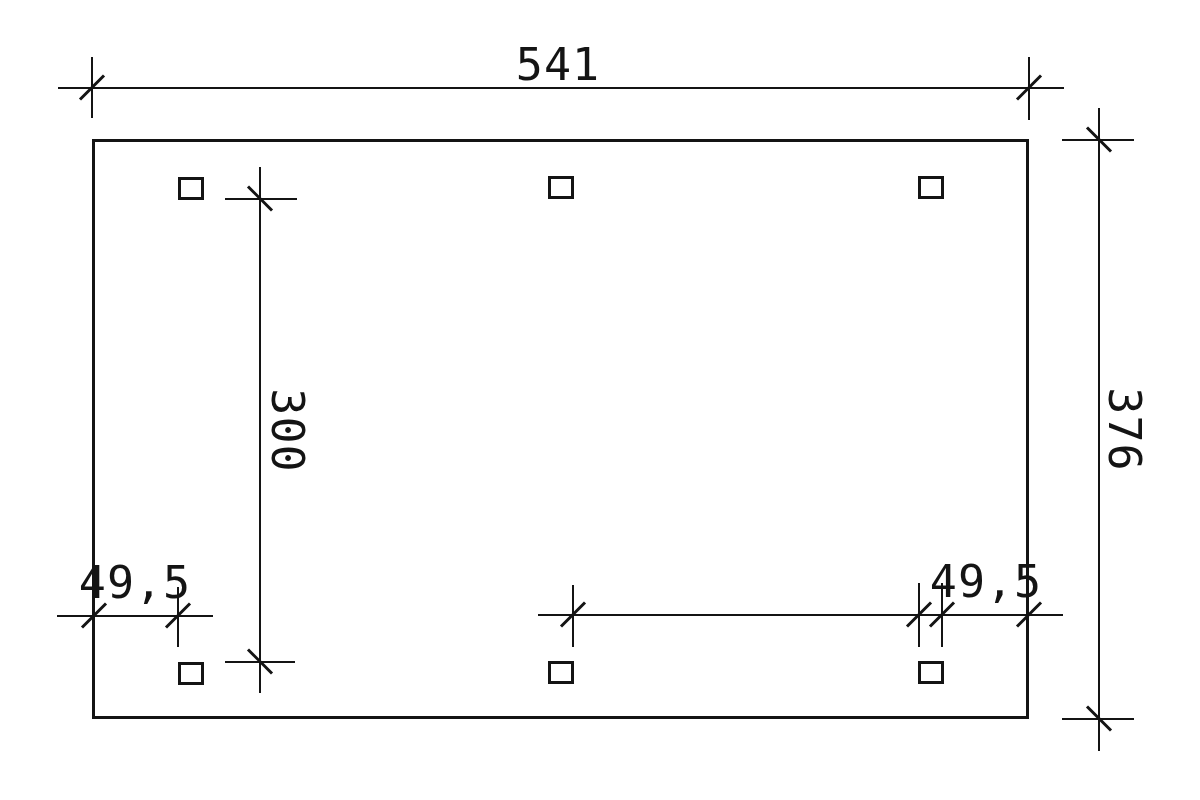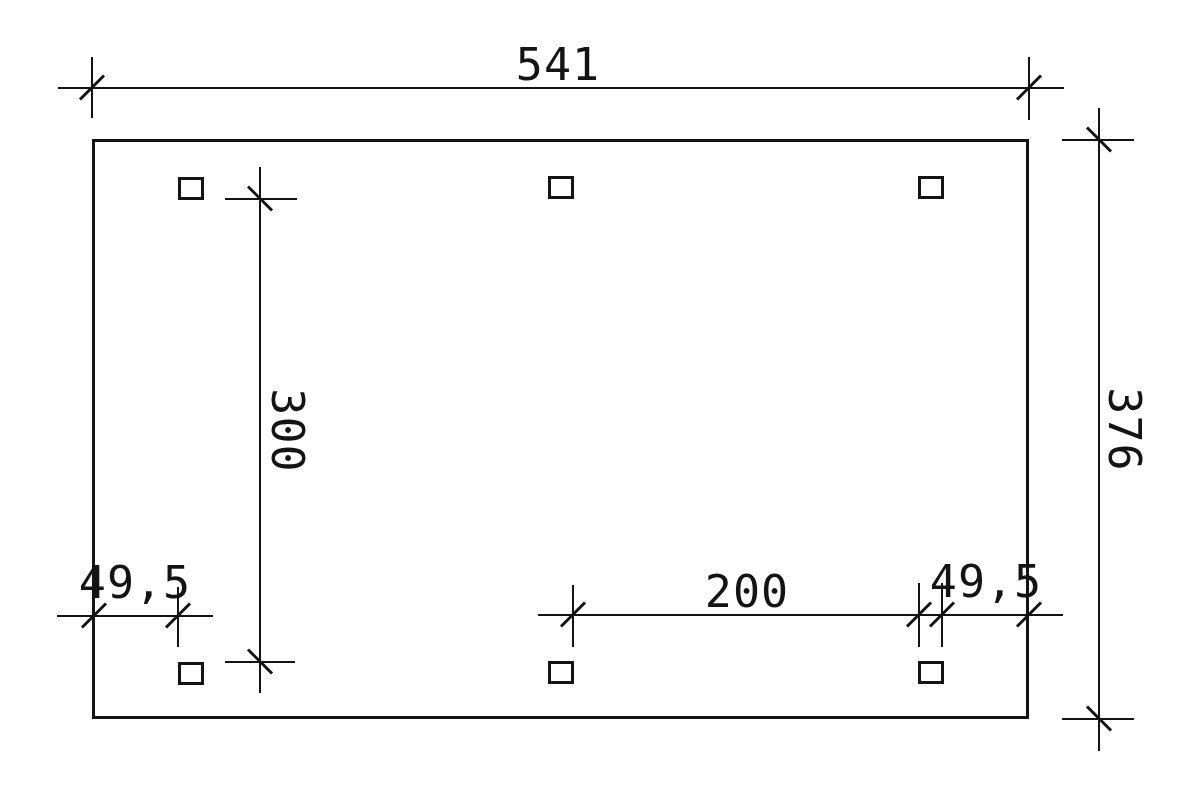--- a/index.html
+++ b/index.html
@@ -63,16 +63,15 @@
   <div class="dim-text" style="left:45px;top:560px;">49,5</div>
 
   <div class="hline" style="left:538px;top:614px;width:525px;"></div>
   <div class="vline" style="left:572px;top:585px;height:62px;"></div>
   <div class="vline" style="left:918px;top:583px;height:64px;"></div>
   <div class="vline" style="left:941px;top:583px;height:64px;"></div>
   <div class="slash fwd" style="left:556px;top:613px;"></div>
   <div class="slash fwd" style="left:902px;top:613px;"></div>
   <div class="slash fwd" style="left:925px;top:613px;"></div>
   <div class="slash fwd" style="left:1012px;top:613px;"></div>
-  <div class="dim-text" style="left:657px;top:569px;">200</div>
   <div class="dim-text" style="left:896px;top:559px;">49,5</div>
 
 </div>
 
 </body></html>

